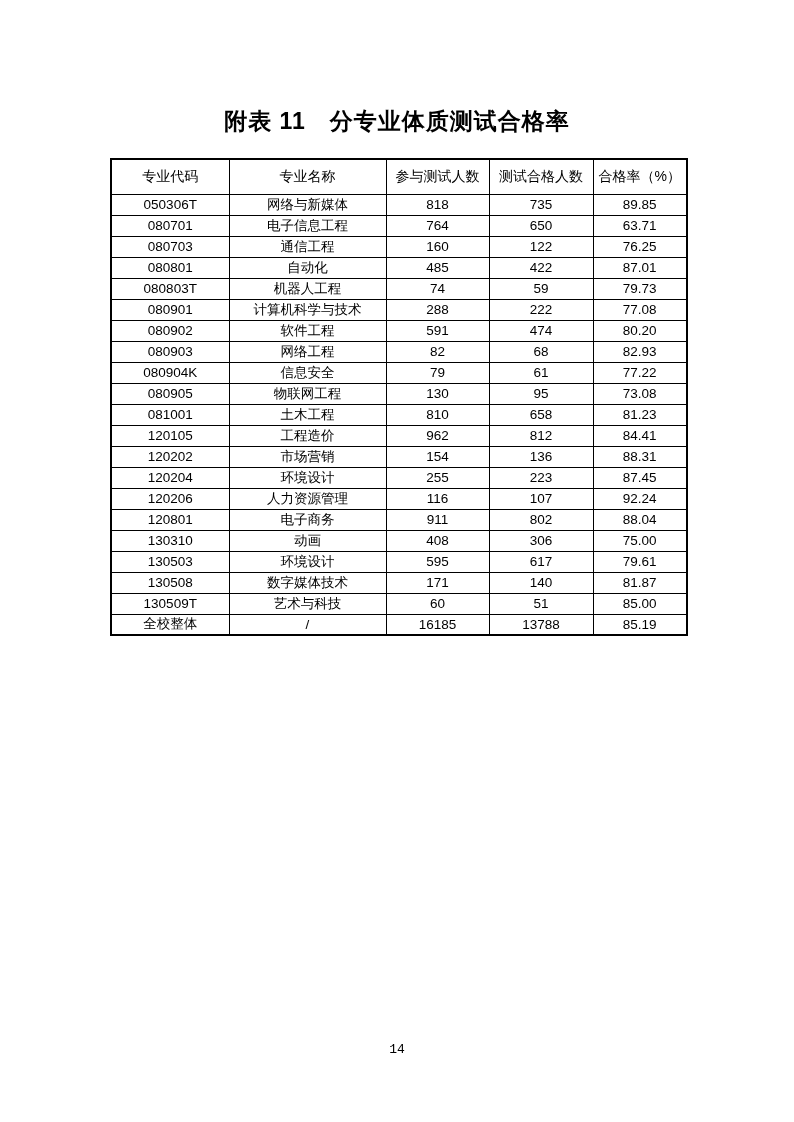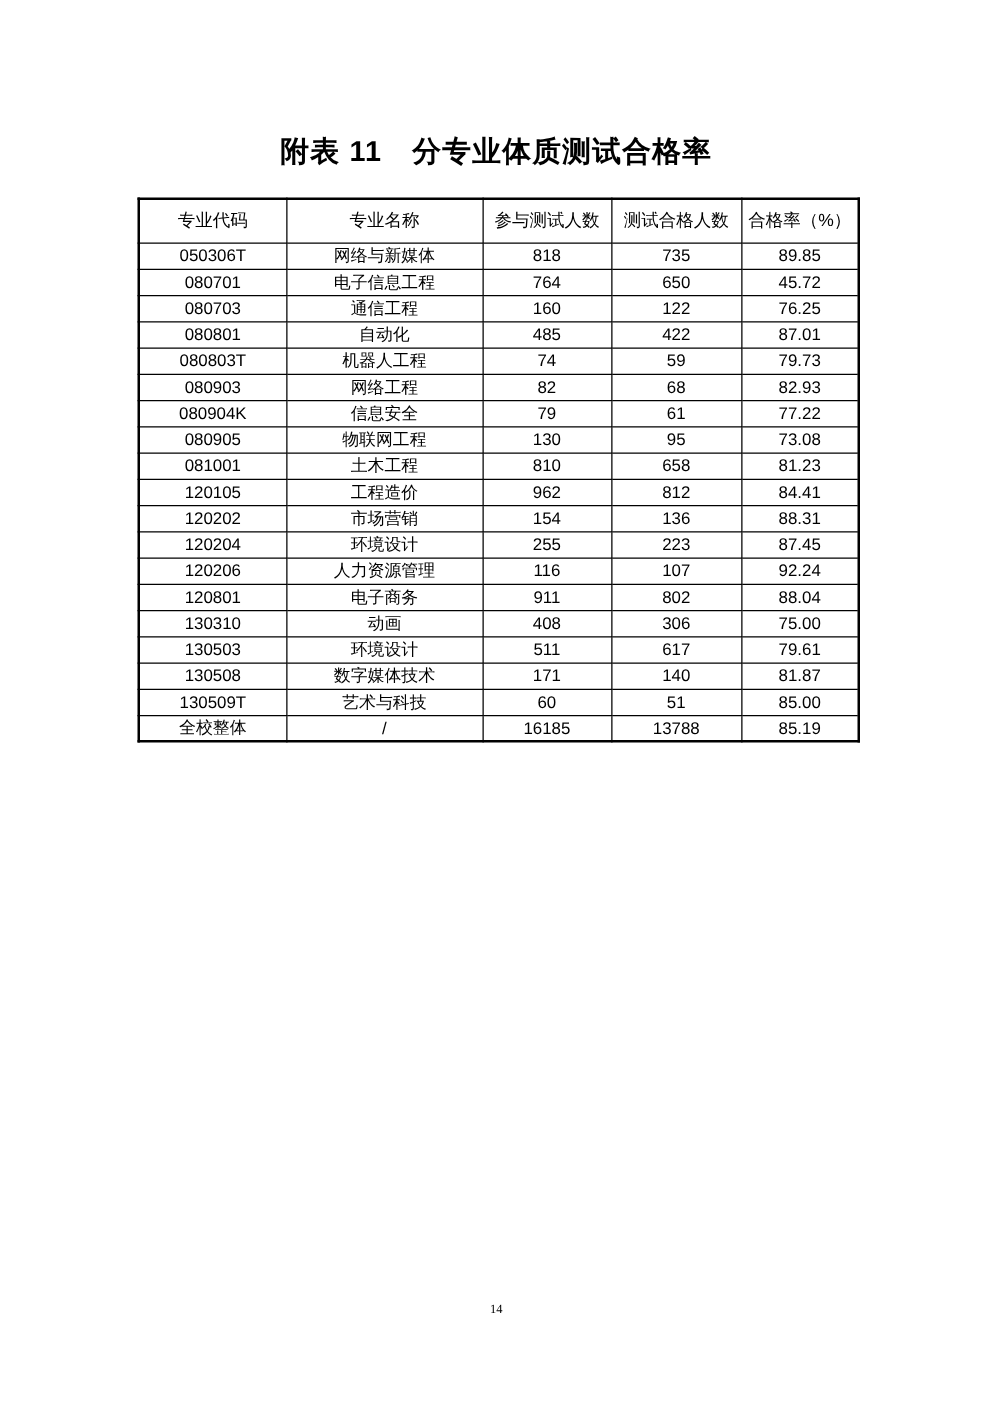--- a/index.html
+++ b/index.html
@@ -54,22 +54,22 @@
     font-size: 13.5px;
   }
   td.num { font-family: "Liberation Sans", "DejaVu Sans", sans-serif; }
   td.cn  { font-family: "Liberation Serif", "DejaVu Serif", serif; }
   .page-number {
     position: absolute;
     top: 1024px;
     left: 0;
     width: 100%;
     text-align: center;
-    font-size: 10px;
-    font-family: Liberation Serif, serif;
+    font-size: 13px;
+    font-family: Liberation Mono, monospace;
   }
 </style>
 </head>
 <body>
 
 <div class="page">
   <div class="title">附表 11　分专业体质测试合格率</div>
 
   <table class="report">
     <colgroup id="colgroup">
@@ -94,21 +94,21 @@
           <td class="cn">网络与新媒体</td>
           <td class="num">818</td>
           <td class="num">735</td>
           <td class="num">89.85</td>
         </tr>
         <tr>
           <td class="num">080701</td>
           <td class="cn">电子信息工程</td>
           <td class="num">764</td>
           <td class="num">650</td>
-          <td class="num">45.72</td>
+          <td class="num">63.71</td>
         </tr>
         <tr>
           <td class="num">080703</td>
           <td class="cn">通信工程</td>
           <td class="num">160</td>
           <td class="num">122</td>
           <td class="num">76.25</td>
         </tr>
         <tr>
           <td class="num">080801</td>
@@ -118,20 +118,34 @@
           <td class="num">87.01</td>
         </tr>
         <tr>
           <td class="num">080803T</td>
           <td class="cn">机器人工程</td>
           <td class="num">74</td>
           <td class="num">59</td>
           <td class="num">79.73</td>
         </tr>
         <tr>
+          <td class="num">080901</td>
+          <td class="cn">计算机科学与技术</td>
+          <td class="num">288</td>
+          <td class="num">222</td>
+          <td class="num">77.08</td>
+        </tr>
+        <tr>
+          <td class="num">080902</td>
+          <td class="cn">软件工程</td>
+          <td class="num">591</td>
+          <td class="num">474</td>
+          <td class="num">80.20</td>
+        </tr>
+        <tr>
           <td class="num">080903</td>
           <td class="cn">网络工程</td>
           <td class="num">82</td>
           <td class="num">68</td>
           <td class="num">82.93</td>
         </tr>
         <tr>
           <td class="num">080904K</td>
           <td class="cn">信息安全</td>
           <td class="num">79</td>
@@ -190,21 +204,21 @@
         <tr>
           <td class="num">130310</td>
           <td class="cn">动画</td>
           <td class="num">408</td>
           <td class="num">306</td>
           <td class="num">75.00</td>
         </tr>
         <tr>
           <td class="num">130503</td>
           <td class="cn">环境设计</td>
-          <td class="num">511</td>
+          <td class="num">595</td>
           <td class="num">617</td>
           <td class="num">79.61</td>
         </tr>
         <tr>
           <td class="num">130508</td>
           <td class="cn">数字媒体技术</td>
           <td class="num">171</td>
           <td class="num">140</td>
           <td class="num">81.87</td>
         </tr>

